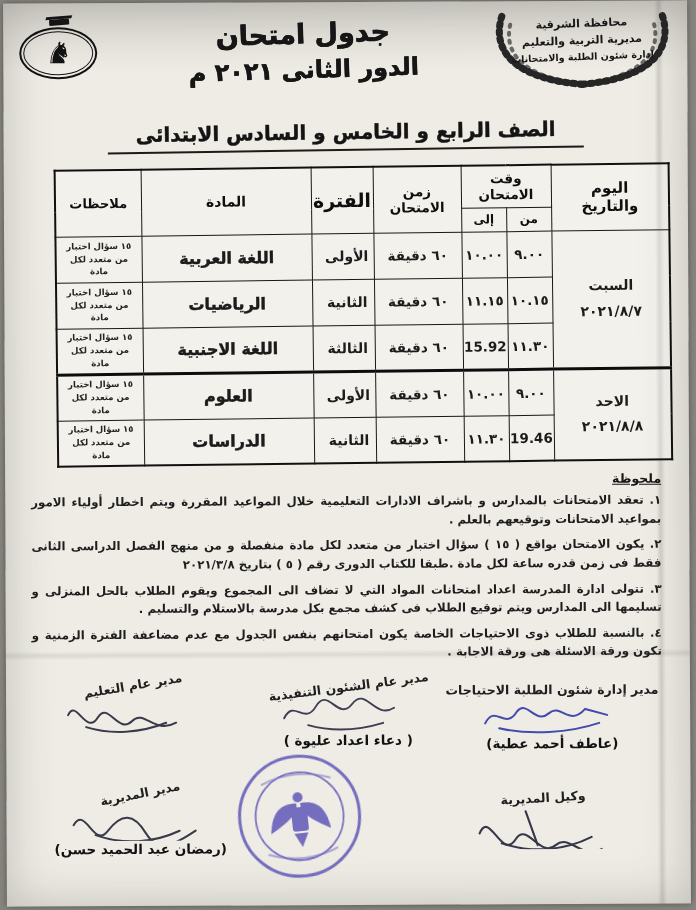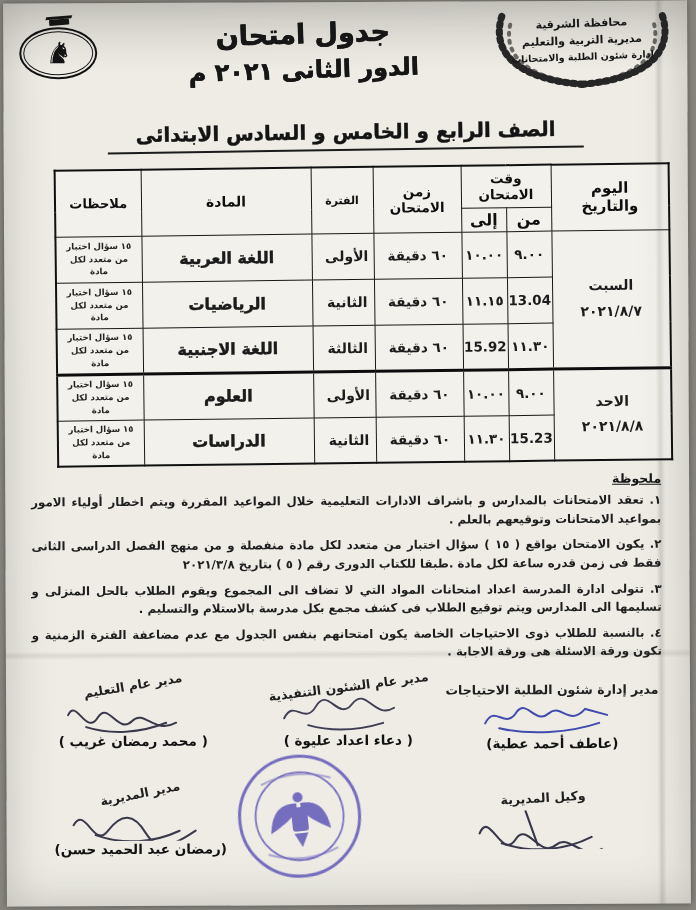--- a/index.html
+++ b/index.html
@@ -60,23 +60,23 @@
     border-bottom: 2.4px solid #1b1b1b; }
 
   
   table.exam { position: absolute; top: 164px; right: 17px; left: 39px;
     border-collapse: collapse; transform: rotate(-0.45deg);
     border: 2.6px solid #101010; background: rgba(255,255,255,.25); }
   .exam th, .exam td { border: 1.6px solid #181818; text-align: center; vertical-align: middle; }
   .exam th { font-weight: bold; color: #0f0f0f; }
   .h-day   { width: 118px; font-size: 15px; padding: 4px 24px; height: 44px; }
   .h-time  { font-size: 13.5px; height: 42px; }
-  .h-sub   { font-size: 16px; height: 24px; width: 45px; }
+  .h-sub   { font-size: 12px; height: 24px; width: 45px; }
   .h-dur   { width: 88px; font-size: 13.5px; }
-  .h-per   { width: 62px; font-size: 11px; }
+  .h-per   { width: 62px; font-size: 19px; }
   .h-subj  { width: 170px; font-size: 14px; }
   .h-notes { width: 86px; font-size: 13px; }
   .exam td { height: 46px; }
   td.day { font-size: 14px; font-weight: bold; line-height: 1.8; }
   td.time, td.dur { font-size: 13.5px; font-weight: bold; }
   td.per { font-size: 14px; font-weight: bold; padding-left: 8px; }
   td.subj { font-size: 16px; font-weight: bold; -webkit-text-stroke: .4px #111; }
   td.note { font-size: 8.6px; font-weight: bold; line-height: 1.5; padding: 2px 3px; color: #242424; }
   tr.block-start td { border-top: 3.6px solid #0d0d0d; }
 
@@ -170,21 +170,21 @@
           <div>٢٠٢١/٨/٧</div>
         </td>
         <td class="time">٩.٠٠</td>
         <td class="time">١٠.٠٠</td>
         <td class="dur">٦٠ دقيقة</td>
         <td class="per">الأولى</td>
         <td class="subj">اللغة العربية</td>
         <td class="note">١٥ سؤال اختبار من متعدد لكل مادة</td>
       </tr>
       <tr>
-        <td class="time">13.04</td>
+        <td class="time">١٠.١٥</td>
         <td class="time">١١.١٥</td>
         <td class="dur">٦٠ دقيقة</td>
         <td class="per">الثانية</td>
         <td class="subj">الرياضيات</td>
         <td class="note">١٥ سؤال اختبار من متعدد لكل مادة</td>
       </tr>
       <tr>
         <td class="time">١١.٣٠</td>
         <td class="time">15.92</td>
         <td class="dur">٦٠ دقيقة</td>
@@ -198,21 +198,21 @@
           <div>٢٠٢١/٨/٨</div>
         </td>
         <td class="time">٩.٠٠</td>
         <td class="time">١٠.٠٠</td>
         <td class="dur">٦٠ دقيقة</td>
         <td class="per">الأولى</td>
         <td class="subj">العلوم</td>
         <td class="note">١٥ سؤال اختبار من متعدد لكل مادة</td>
       </tr>
       <tr>
-        <td class="time">15.23</td>
+        <td class="time">19.46</td>
         <td class="time">١١.٣٠</td>
         <td class="dur">٦٠ دقيقة</td>
         <td class="per">الثانية</td>
         <td class="subj">الدراسات</td>
         <td class="note">١٥ سؤال اختبار من متعدد لكل مادة</td>
       </tr>
     </tbody>
   </table>
 
   <div class="notes">
@@ -248,21 +248,20 @@
     </div>
 
     <div class="sig sig2">
       <span class="sig-title">مدير عام التعليم</span>
       <svg class="squiggle" width="150" height="42" viewBox="0 0 150 42">
         <g fill="none" stroke="#26263a" stroke-width="2" stroke-linecap="round" opacity=".9">
           <path d="M10 24 c 8 -18, 18 22, 30 2 c 10 -16, 20 18, 34 4 c 12 -12, 22 14, 44 2"></path>
           <path d="M28 36 c 25 8, 55 6, 80 -4"></path>
         </g>
       </svg>
-      <div class="sig-name">( محمد رمضان غريب )</div>
     </div>
 
     <div class="sig sig3">
       <span class="sig-title">وكيل المديرية</span>
       <svg class="squiggle" width="150" height="46" viewBox="0 0 150 46">
         <g fill="none" stroke="#23233a" stroke-width="2.1" stroke-linecap="round" opacity=".9">
           <path d="M12 30 c 10 -24, 22 28, 36 6 c 12 -18, 24 20, 40 6 c 14 -12, 26 16, 46 4"></path>
           <path d="M34 40 c 30 10, 62 8, 90 -6"></path>
           <path d="M58 8 l 12 34"></path>
         </g>

